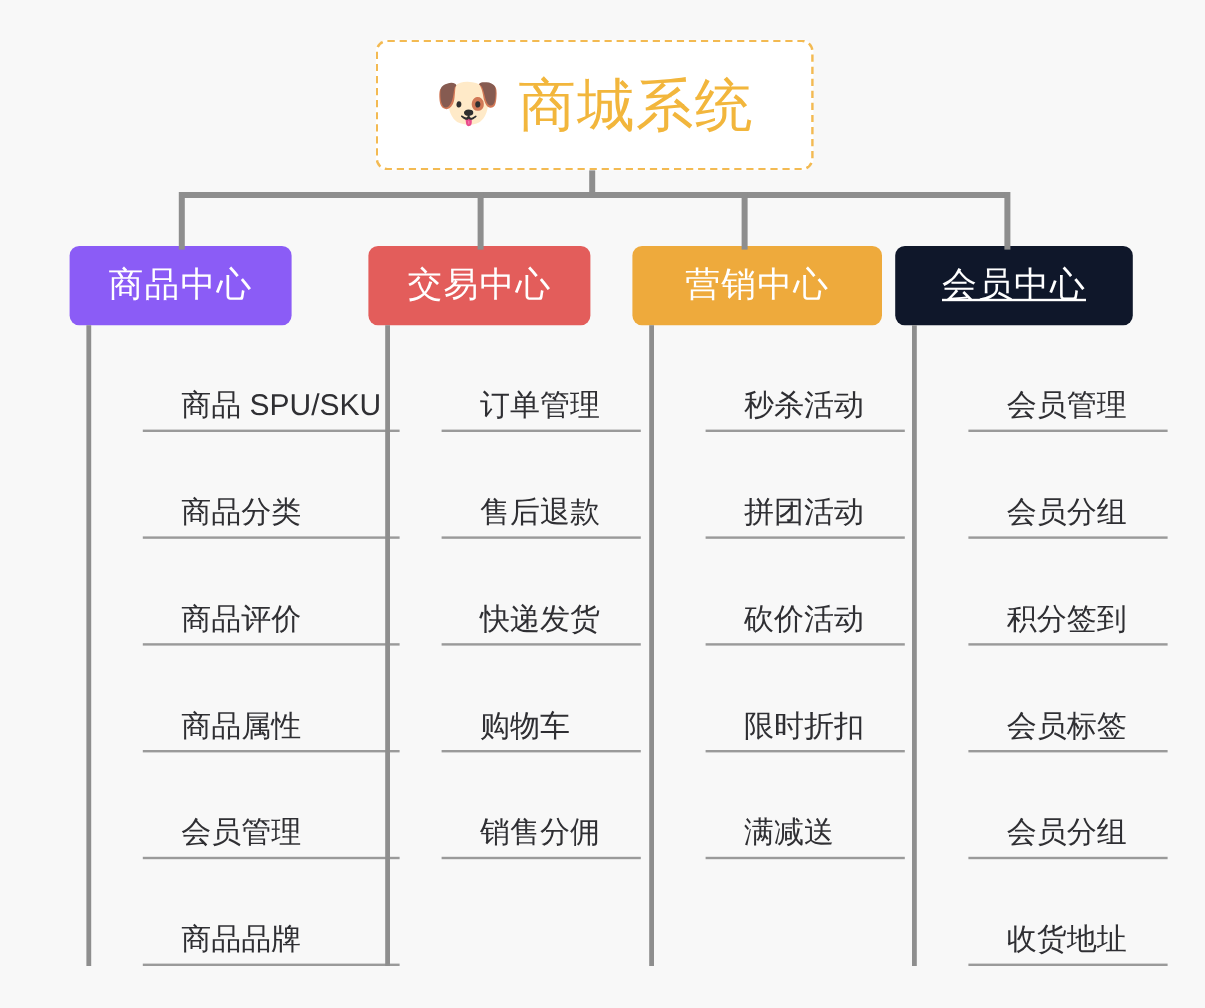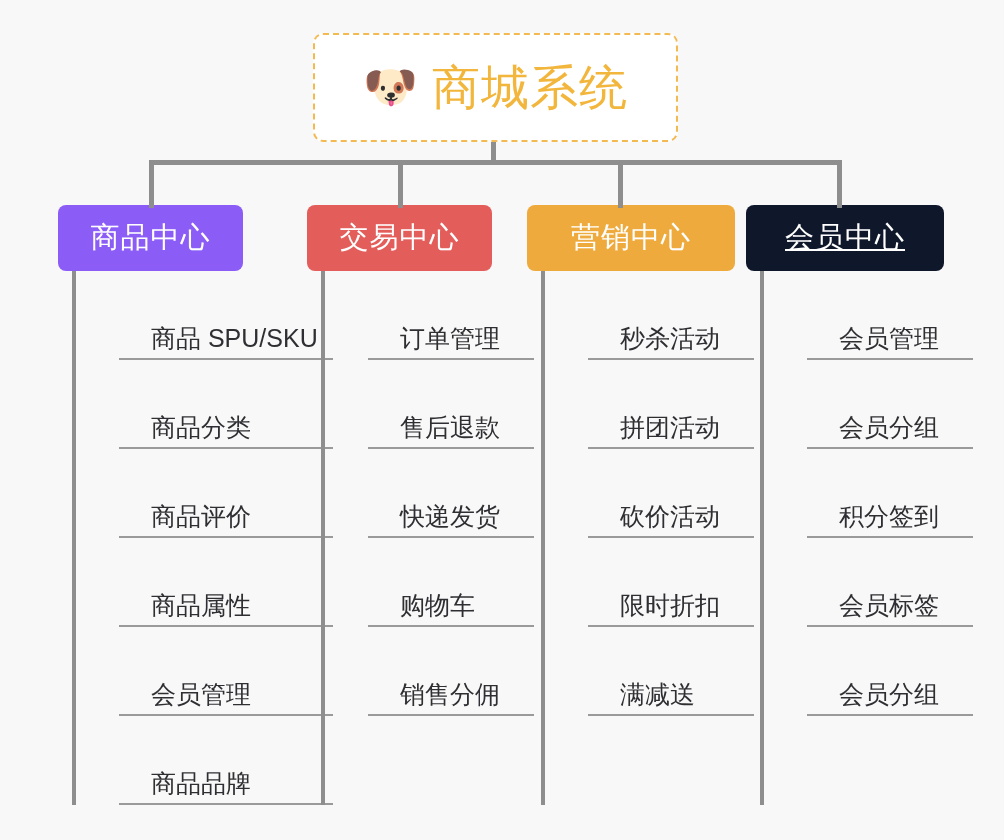--- a/index.html
+++ b/index.html
@@ -226,20 +226,23 @@
           </div>
           <div class="leaf">
             <span class="leaf-label">积分签到</span>
           </div>
           <div class="leaf">
             <span class="leaf-label">会员标签</span>
           </div>
           <div class="leaf">
             <span class="leaf-label">会员分组</span>
           </div>
+          <div class="leaf">
+            <span class="leaf-label">收货地址</span>
+          </div>
         </div>
       </div>
     </div>
 
 <div class="conn-drop" style="left: 149px;"></div>
     <div class="conn-drop" style="left: 398px;"></div>
     <div class="conn-drop" style="left: 618px;"></div>
     <div class="conn-drop" style="left: 837px;"></div>
   </div>
 

